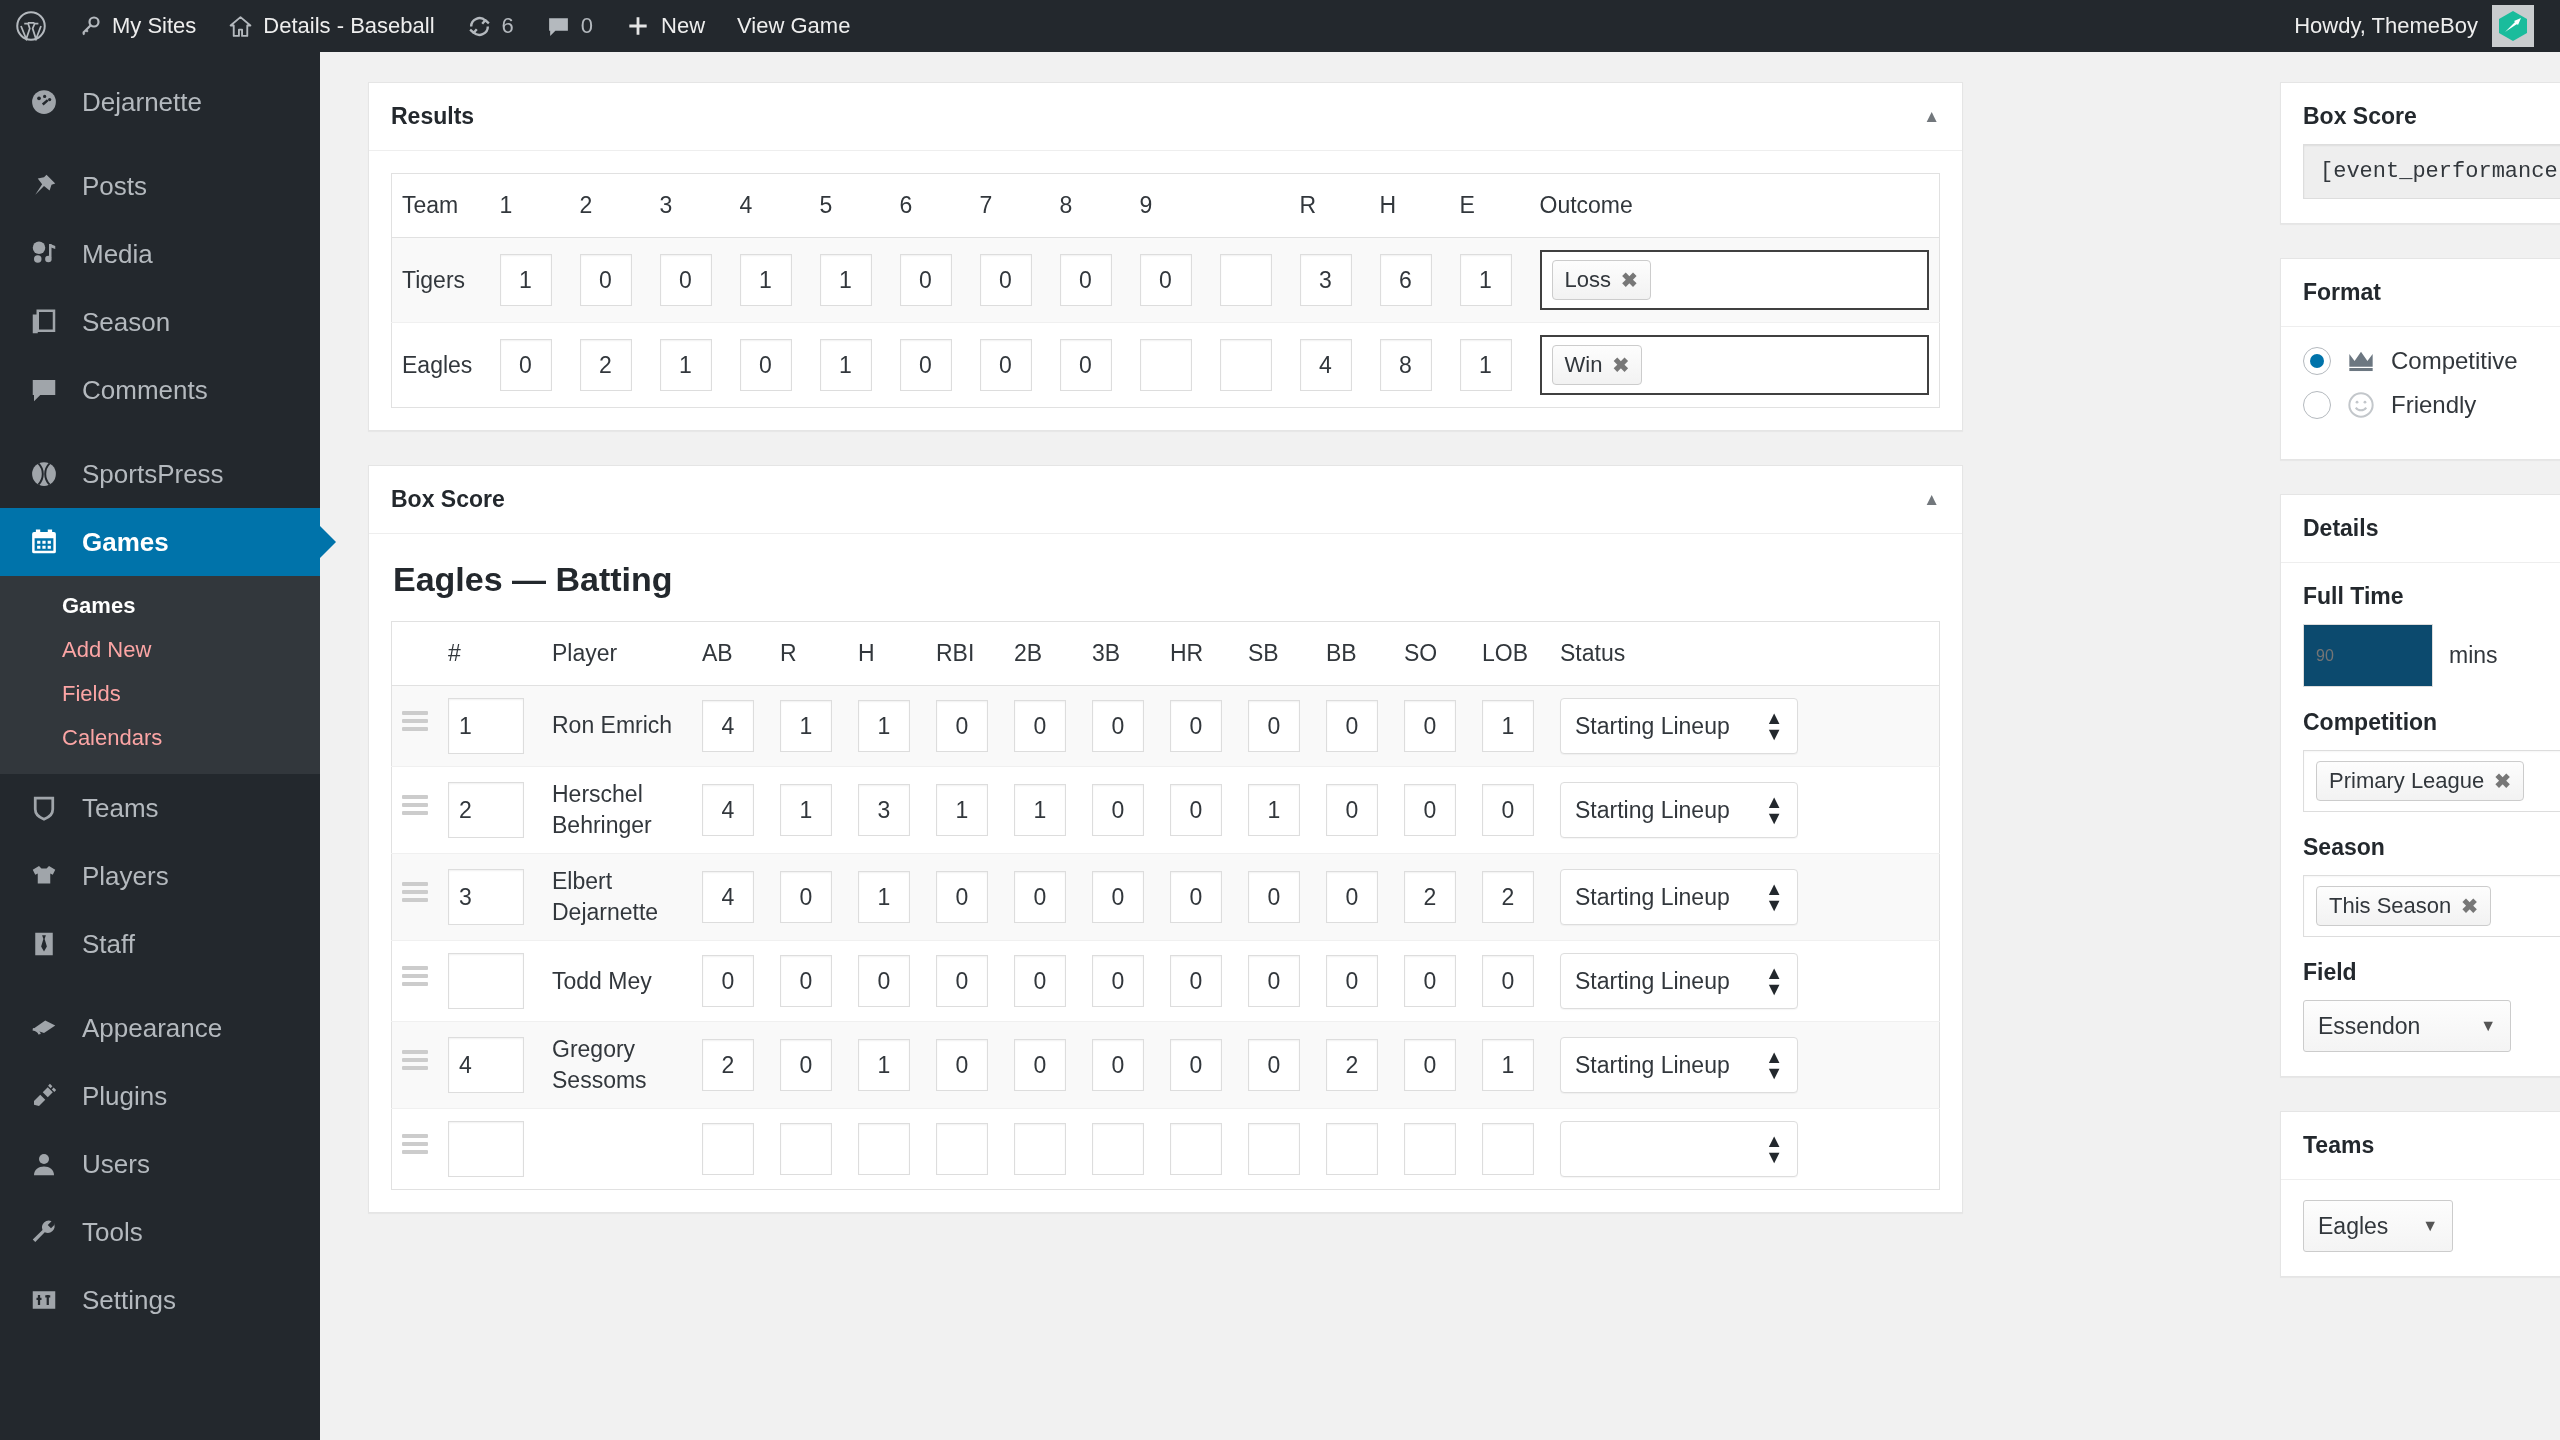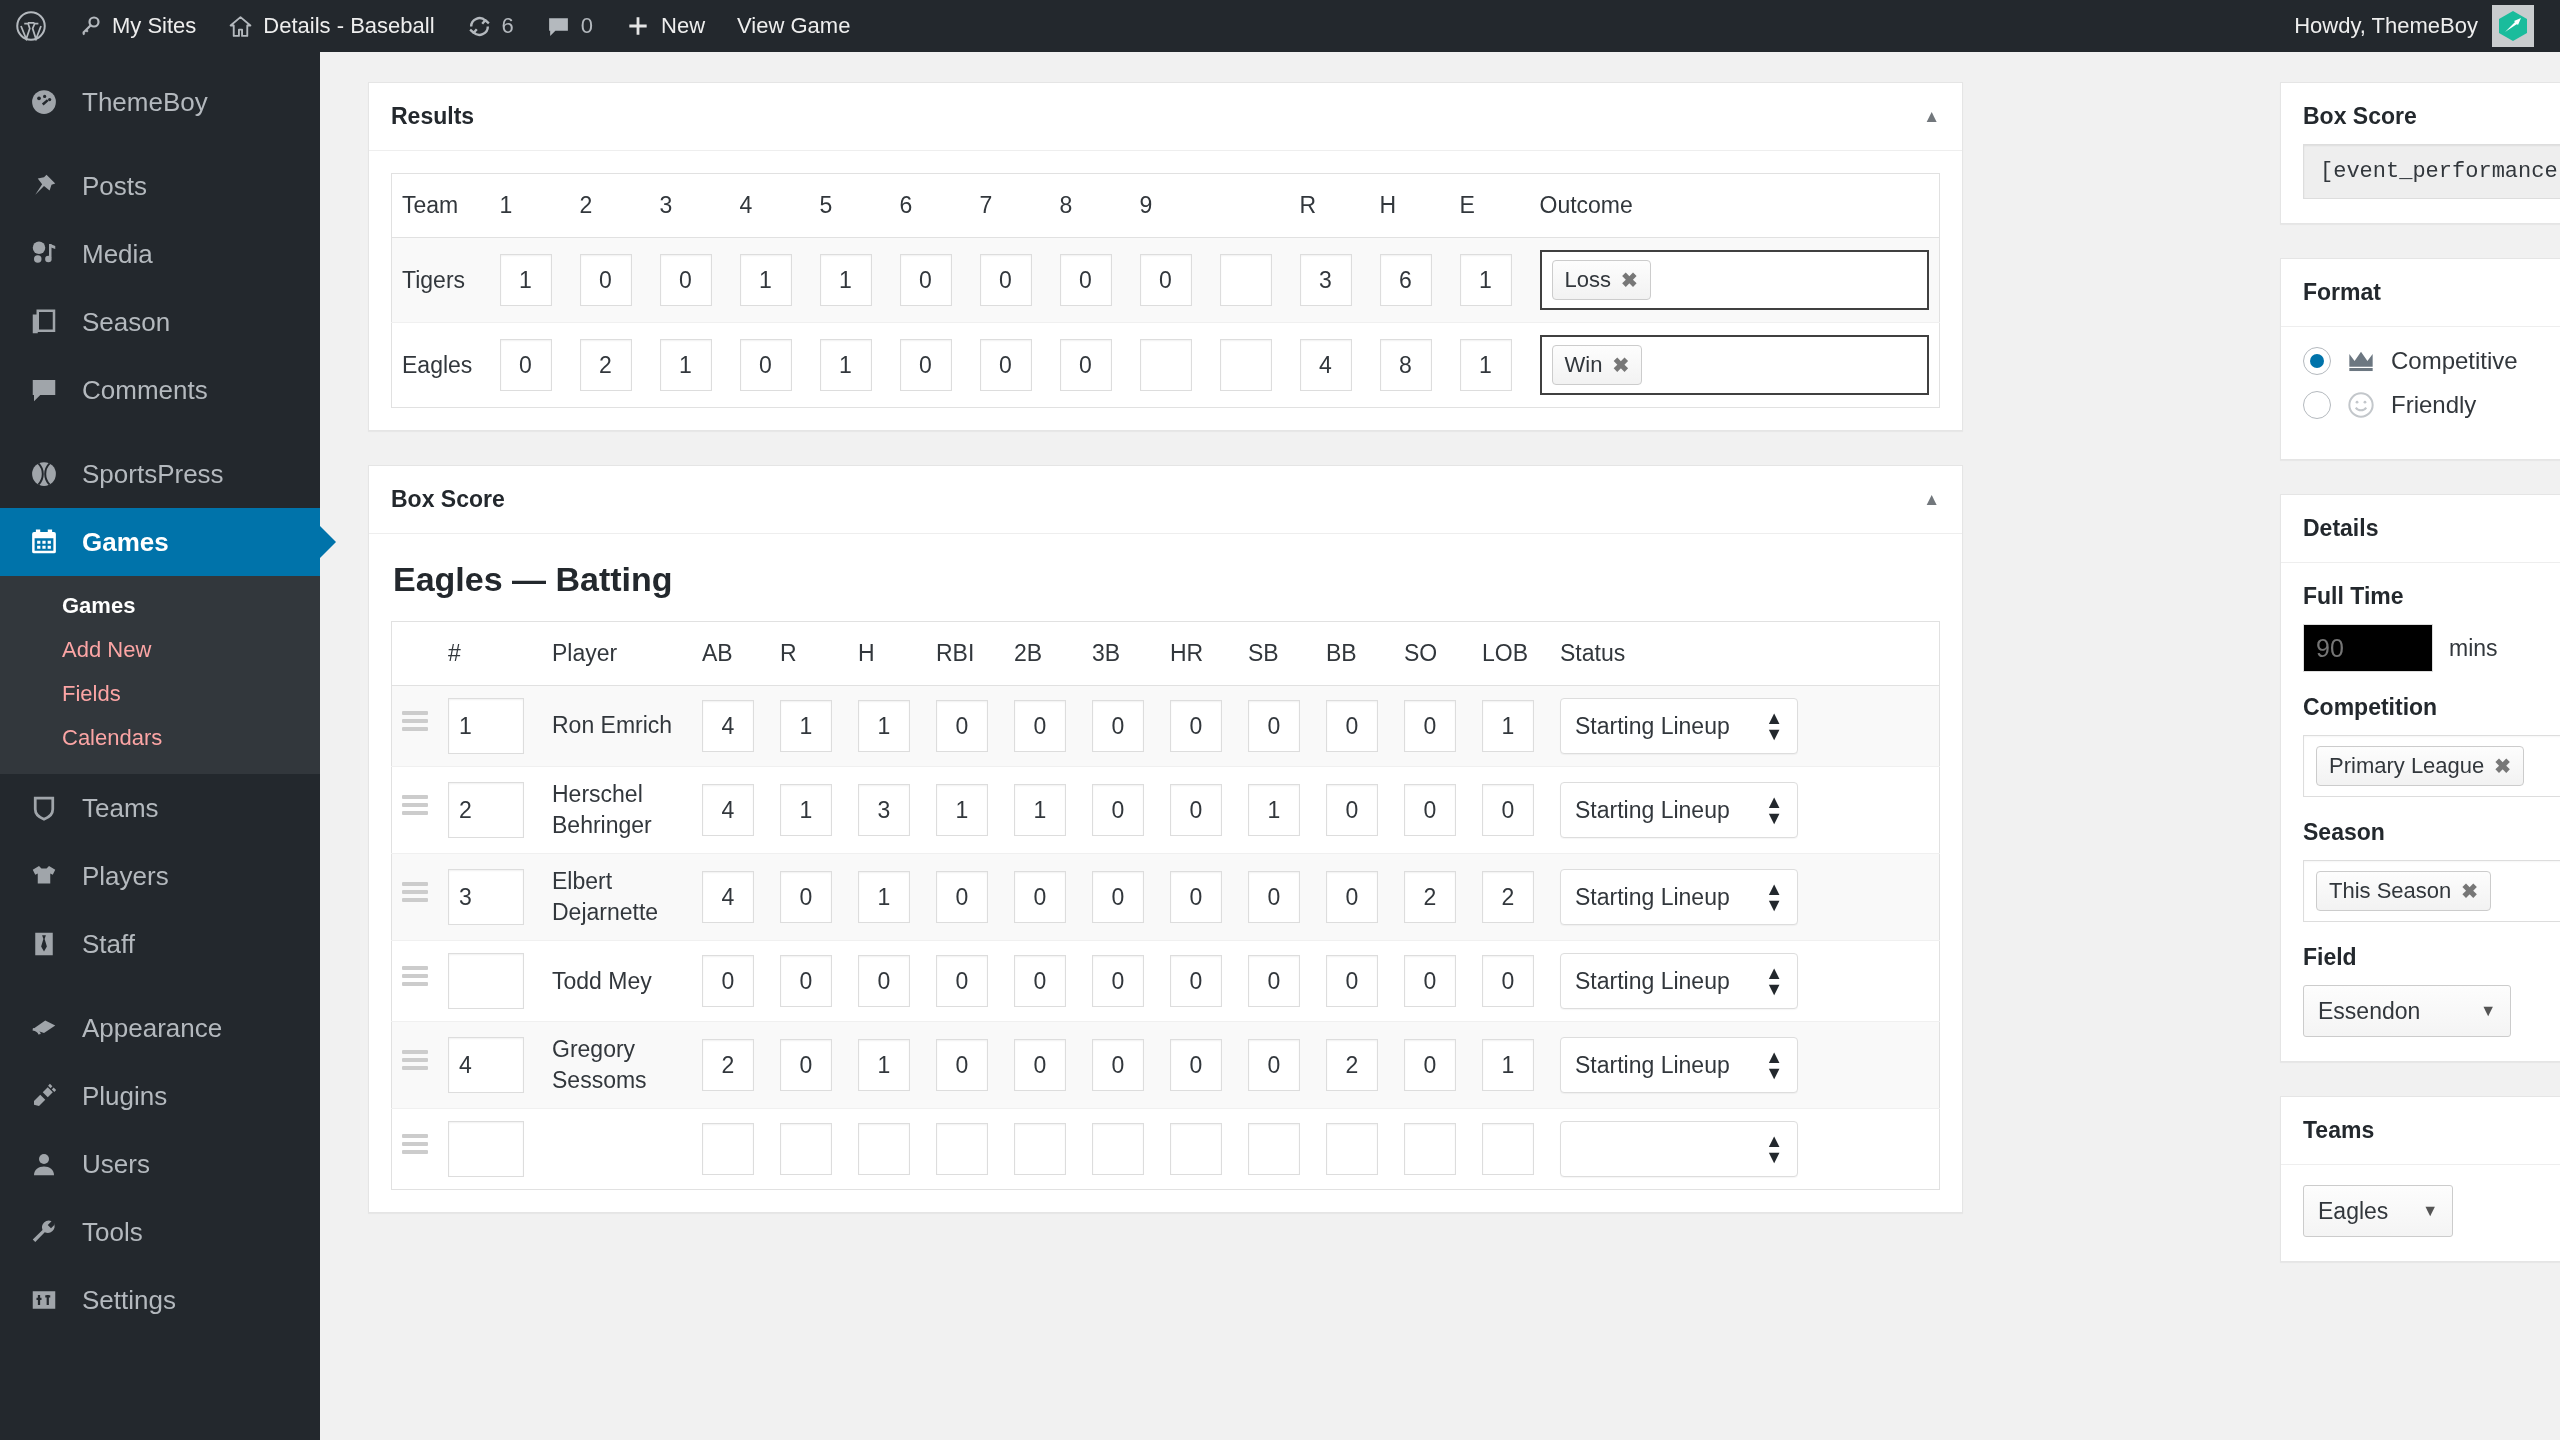--- a/index.html
+++ b/index.html
@@ -185,22 +185,22 @@
   }
   .radio.on::after {
     content: ""; width: 14px; height: 14px; border-radius: 50%; background: #0073aa;
   }
   .radio-ico { color: #72777c; display: flex; align-items: center; }
   .radio-label { font-size: 24px; color: #32373c; }
   .field-label { font-size: 23px; font-weight: bold; color: #23282d; margin: 22px 0 14px; }
   .field-label.first { margin-top: 0; }
   .time-row { display: flex; align-items: center; gap: 16px; }
   .time-in {
-    width: 130px; height: 48px; border: 1px solid #ddd; background: #000000;
-    font-size: 25px; color: #a7aaad; padding-left: 12px;
+    width: 130px; height: 63px; border: 1px solid #ddd; background: #0c4a6e;
+    font-size: 16px; color: #a7aaad; padding-left: 12px;
     box-shadow: inset 0 1px 2px rgba(0,0,0,.06);
     font-family: "Liberation Sans", sans-serif;
   }
   .mins { font-size: 23px; color: #32373c; }
   .tokenbox {
     border: 1px solid #ddd; background: #fff; padding: 10px 12px;
     display: flex; align-items: center; min-height: 62px;
     box-shadow: inset 0 1px 2px rgba(0,0,0,.04);
   }
   .dropdown {
@@ -288,21 +288,21 @@
   <div class="menu-item">
     <span class="mi-ico">
       <svg width="30" height="30" viewBox="0 0 24 24">
           <circle cx="12" cy="12" r="9.5" fill="#a0a5aa"></circle>
           <circle cx="8" cy="9" r="1.5" fill="#23282d"></circle>
           <circle cx="12.5" cy="7.5" r="1.3" fill="#23282d"></circle>
           <circle cx="16.5" cy="10" r="1.3" fill="#23282d"></circle>
           <path d="M11 14l4-3.5" stroke="#23282d" stroke-width="2"></path>
         </svg>
     </span>
-    <span class="mi-label">ThemeBoy</span>
+    <span class="mi-label">Dejarnette</span>
   </div>
 
   <div class="menu-sep"></div>
 
   <div class="menu-item">
     <span class="mi-ico">
       <svg width="30" height="30" viewBox="0 0 24 24">
           <path d="M14 3l7 7-3 1-1.5 4.5L12 12l-7 7 5.5-8.5L7 6l5-1z" fill="#a0a5aa"></path>
         </svg>
     </span>

